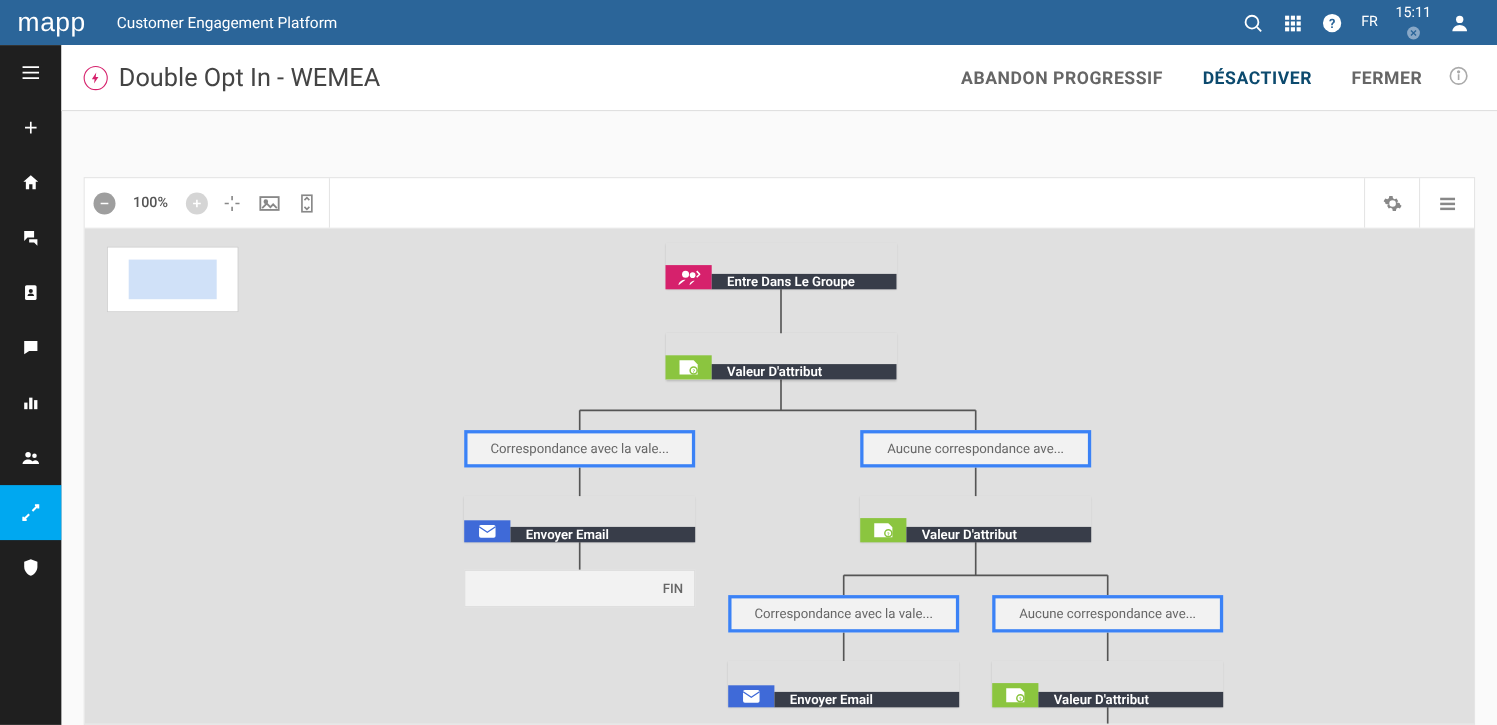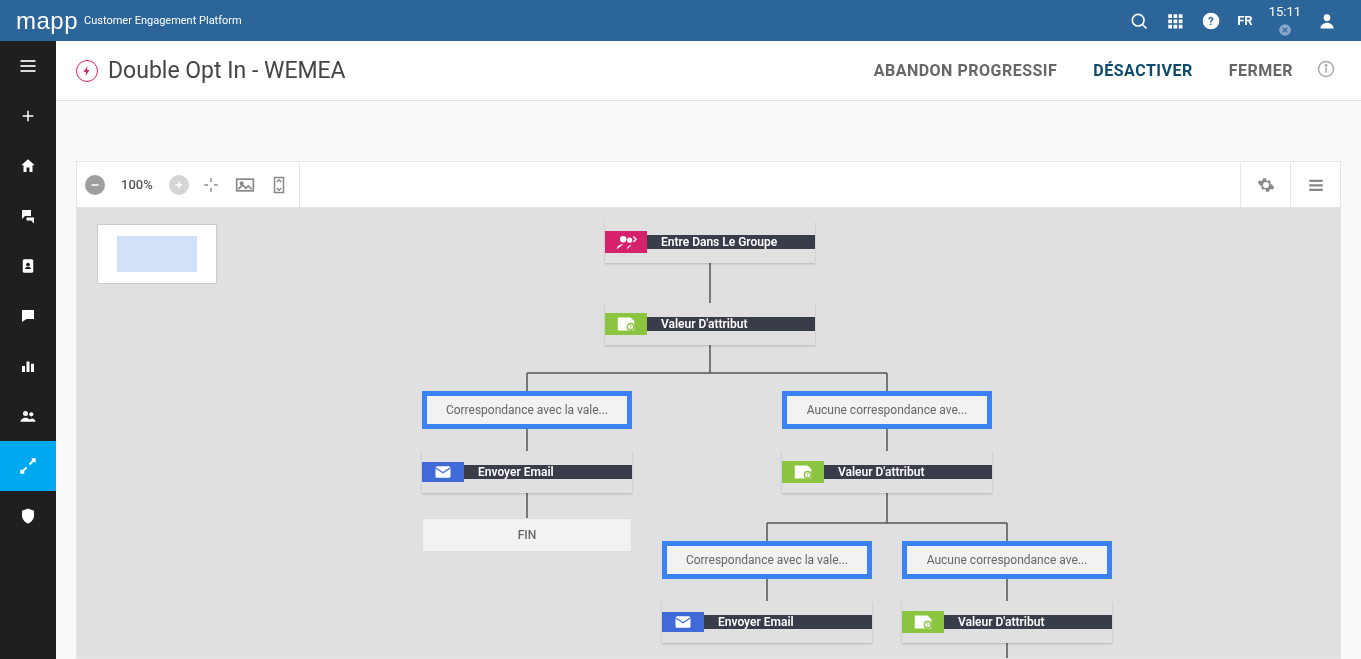--- a/index.html
+++ b/index.html
@@ -1,23 +1,23 @@
 <!DOCTYPE html>
 <html><head>
 <meta charset="utf-8">
 <style>
 * { box-sizing: border-box; margin: 0; padding: 0; }
 body { font-family: -apple-system, BlinkMacSystemFont, "Segoe UI", Roboto, Arial, sans-serif; overflow: hidden; width: 1361px; height: 659px; background: #fff; }
 
 .top-header { height: 41px; background: #2b6599; color: #fff; display: flex; align-items: center; padding: 0 16px; }
 .top-header .brand { font-size: 24px; font-weight: 400; letter-spacing: 0.5px; font-family: Arial, sans-serif; }
-.top-header .sub { margin-left: 6px; font-size: 11px; font-weight: 400; }
+.top-header .sub { margin-left: 28px; font-size: 14px; font-weight: 400; }
 .top-header .spacer { flex: 1; }
 .top-header .icon-btn { width: 36px; height: 36px; display: flex; align-items: center; justify-content: center; cursor: pointer; }
-.top-header .lang { font-size: 13px; font-weight: 700; padding: 0 8px; cursor: pointer; }
+.top-header .lang { font-size: 13px; font-weight: 400; padding: 0 8px; cursor: pointer; }
 .top-header .time { font-size: 13px; font-weight: 400; padding: 0 8px; display: flex; align-items: center; gap: 4px; flex-direction: column; }
 
 .left-rail { position: absolute; top: 41px; left: 0; width: 56px; height: 618px; background: #1f1f1f; display: flex; flex-direction: column; }
 .left-rail .rail-item { height: 50px; display: flex; align-items: center; justify-content: center; cursor: pointer; color: #fff; }
 .left-rail .rail-item.active { background: #00a8f0; }
 
 .main { position: absolute; top: 41px; left: 56px; right: 0; height: 618px; display: flex; flex-direction: column; background: #fafafa; gap: 40px; }
 
 .title-bar { height: 60px; background: #fff; border-bottom: 1px solid #e0e0e0; display: flex; align-items: center; padding: 0 20px; }
 .title-bar .bolt { width: 22px; height: 22px; border: 1.5px solid #d6216c; border-radius: 50%; display: flex; align-items: center; justify-content: center; color: #d6216c; margin-right: 10px; }
@@ -36,28 +36,28 @@
 .toolbar .tbtn.circle { border-radius: 50%; background: #9e9e9e; color: #fff; width: 20px; height: 20px; }
 .toolbar .zoom { font-size: 13px; color: #555; font-weight: 500; padding: 0 6px; text-align: right; }
 .toolbar-right { margin-left: auto; display: flex; height: 100%; }
 .toolbar-right .tbtn2 { width: 50px; border-left: 1px solid #e5e5e5; display: flex; align-items: center; justify-content: center; color: #888; cursor: pointer; }
 
 .diagram { flex: 1; background: #e0e0e0; position: relative; overflow: hidden; }
 
 .minimap { position: absolute; top: 16px; left: 20px; width: 120px; height: 60px; background: #fff; border: 1px solid #ccc; display:flex; align-items:center; justify-content:center; }
 .minimap-inner { width: 80px; height: 36px; background: #bcd4f5; opacity: .7; }
 
-.node { position: absolute; width: 210px; height: 42px; display: flex; align-items: center; box-shadow: 0 1px 2px rgba(0,0,0,.2); }
+.node { position: absolute; width: 210px; height: 42px; display: flex; align-items: flex-end; box-shadow: 0 1px 2px rgba(0,0,0,.2); }
 .node .nicon { width: 42px; display: flex; align-items: center; justify-content: center; color: #fff; }
 .node .nlabel { flex: 1; background: #383d49; color: #fff; font-size: 12px; font-weight: 600; padding: 0 14px; display: flex; align-items: center; }
 .node.trigger .nicon { background: #d6216c; }
 .node.attr .nicon { background: #8bc53f; }
 .node.email .nicon { background: #3f6ad8; }
 
-.branch-label { position: absolute; background: #f2f2f2; color: #666; font-size: 12px; padding: 7px 10px; border: 5px solid #3b82f6; width: 210px; text-align: center; white-space: nowrap; overflow: hidden; text-overflow: ellipsis; }
+.branch-label { position: absolute; background: #f2f2f2; color: #666; font-size: 12px; padding: 7px 10px; border: 3px solid #3b82f6; width: 210px; text-align: center; white-space: nowrap; overflow: hidden; text-overflow: ellipsis; }
 .end-label { position: absolute; background: #f2f2f2; color: #666; font-size: 12px; padding: 9px 10px; border: 1px solid #ddd; width: 210px; text-align: center; font-weight: 500; }
 
 svg.lines { position: absolute; top: 0; left: 0; width: 100%; height: 100%; pointer-events: none; }
 svg.lines line { stroke: #555; stroke-width: 1.5; }
 </style>
 </head>
 <body>
 
 <div class="top-header">
   <span class="brand">mapp</span>
@@ -304,21 +304,21 @@
           <div class="nicon">
               <svg width="22" height="22" viewBox="0 0 24 24" fill="currentColor">
                 <path d="M3 5h14l4 4v10H3V5z"></path>
                 <circle cx="17" cy="15" r="3.5" fill="none" stroke="#8bc53f" stroke-width="1.5"></circle>
                 <text x="17" y="17.5" text-anchor="middle" fill="#8bc53f" font-size="5" font-weight="bold">?</text>
               </svg>
             </div>
           <div class="nlabel">Valeur D'attribut</div>
         </div>
 
-        <div class="end-label" style="left:345px; top:310px;">FIN</div>
+        <div class="end-label" style="left:345px; top:310px;text-align:right;">FIN</div>
 
         <div class="branch-label" style="left:585px; top:333px;">Correspondance avec la vale...</div>
         <div class="branch-label" style="left:825px; top:333px;">Aucune correspondance ave...</div>
 
         <div class="node email" style="left:585px; top:393px;">
           <div class="nicon">
               <svg width="20" height="20" viewBox="0 0 24 24" fill="currentColor">
                 <rect x="3" y="5" width="18" height="14" rx="2"></rect>
                 <polyline points="3 7 12 13 21 7" fill="none" stroke="#3f6ad8" stroke-width="1.5"></polyline>
               </svg>

